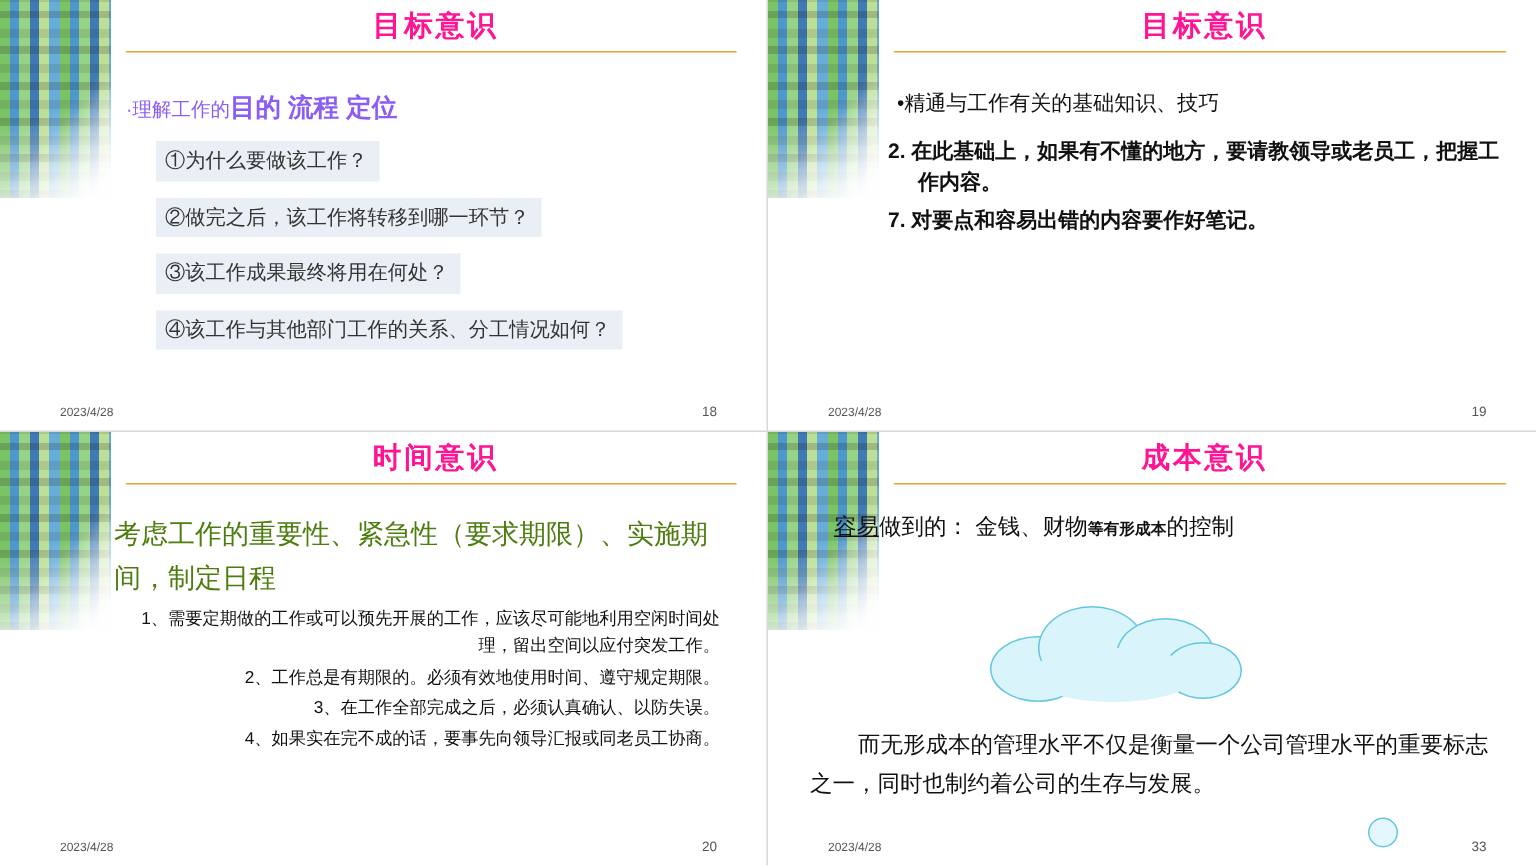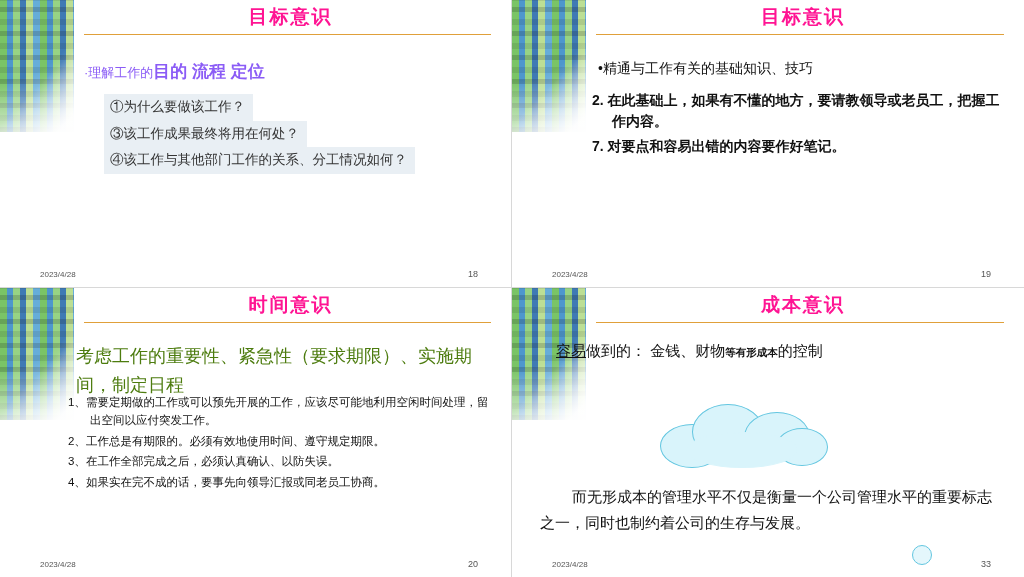--- a/index.html
+++ b/index.html
@@ -126,20 +126,21 @@
     left: 104px;
     top: 50px;
     right: 26px;
   }
   .s1-item {
     display: inline-block;
     background: rgba(215,225,235,0.55);
     color: #333;
     font-size: 13.5px;
     padding: 3px 8px 4px 6px;
+    margin-bottom: 11px;
     line-height: 1.45;
   }
 
   
   .s2-lead {
     position: absolute;
     left: 86px;
     top: 16px;
     font-size: 14px;
     color: #111;
@@ -171,23 +172,24 @@
     right: 20px;
     font-size: 18px;
     color: #4d7c0f;
     line-height: 1.6;
   }
   .s3-list {
     position: absolute;
     left: 64px;
     top: 58px;
     right: 16px;
-    margin: 4px;
+    margin: 15px;
     padding: 0;
     list-style: none;
+    text-align: right;
   }
   .s3-list li {
     font-size: 11.5px;
     color: #111;
     line-height: 1.55;
     margin-bottom: 3px;
     text-indent: -22px;
     padding-left: 22px;
   }
 
@@ -257,20 +259,21 @@
         <span class="fade"></span>
     </div>
     <div class="title">目标意识</div>
     <div class="title-rule"></div>
     <div class="body">
       <div class="s1-lead">
         <span class="small">·</span><span class="small">理解工作的</span><span class="big">目的 流程 定位</span>
       </div>
       <div class="s1-list">
         <div><span class="s1-item">①为什么要做该工作？</span></div>
+        <div><span class="s1-item">②做完之后，该工作将转移到哪一环节？</span></div>
         <div><span class="s1-item">③该工作成果最终将用在何处？</span></div>
         <div><span class="s1-item">④该工作与其他部门工作的关系、分工情况如何？</span></div>
       </div>
     </div>
     <div class="date">2023/4/28</div>
     <div class="pagenum">18</div>
   </div>
 
   <div class="slide">
     <div class="corner">

